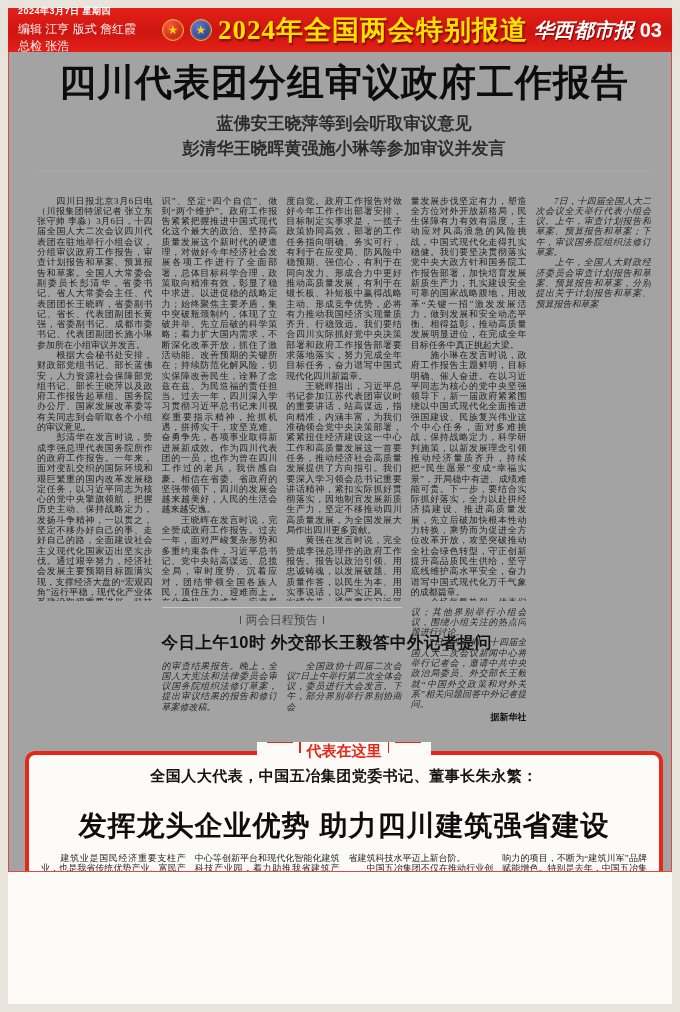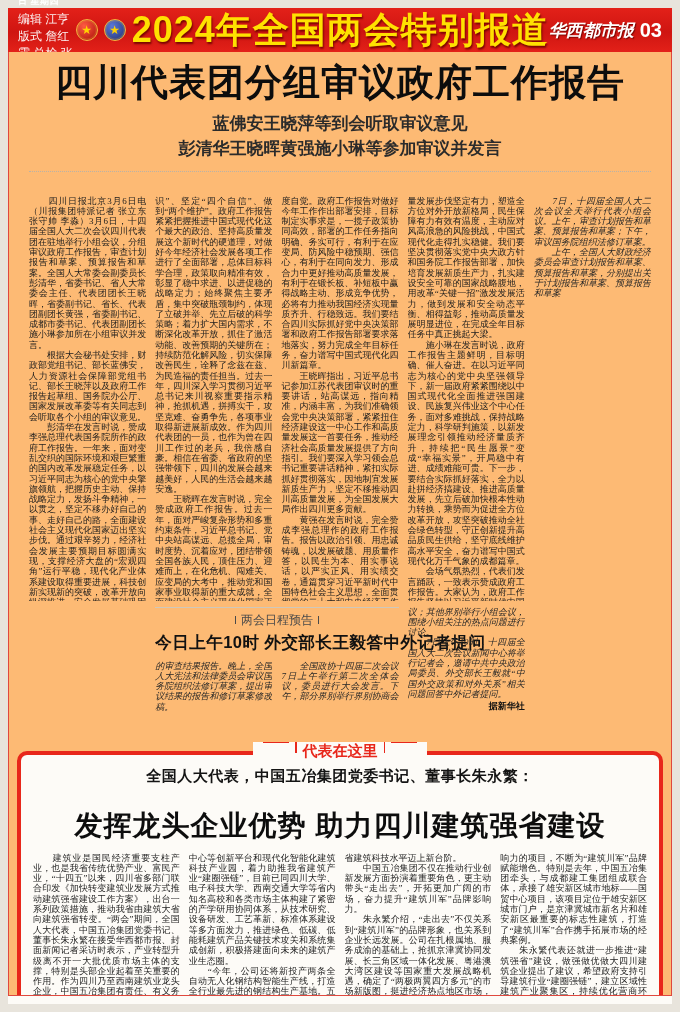--- a/index.html
+++ b/index.html
@@ -28,40 +28,41 @@
   .mast-center { flex:1; display:flex; align-items:center; justify-content:center; gap:6px; }
   .emblem {
     width:22px; height:22px; border-radius:50%;
     display:inline-flex; align-items:center; justify-content:center;
     font-size:12px; color:#ffd200; flex:0 0 auto;
     box-shadow:0 0 0 1.5px #f5c24033 inset;
   }
   .emblem.nat { background:radial-gradient(circle at 35% 30%,#ff5a43,#a90d05); border:1.5px solid #f2b63e; }
   .emblem.cpc { background:radial-gradient(circle at 35% 30%,#5a77d8,#20306e); border:1.5px solid #f2b63e; }
   .banner-title {
-    font-family:Liberation Sans, sans-serif;
-    font-size:36px; font-weight:900; color:#ffe100;
+    font-family:Liberation Serif, serif;
+    font-size:27px; font-weight:900; color:#ffe100;
     letter-spacing:1px; text-shadow:1px 2px 2px #7a0500;
     white-space:nowrap;
     text-align:center;
   }
   .mast-right { width:118px; text-align:right; display:flex; align-items:center; justify-content:flex-end; gap:6px; }
   .paper-name {
     font-family:"DejaVu Serif",serif; font-style:italic; font-weight:bold;
-    font-size:17px; white-space:nowrap; text-shadow:1px 1px 1px #7a0500;
+    font-size:20px; white-space:nowrap; text-shadow:1px 1px 1px #7a0500;
   }
   .page-no { font-family:"Liberation Sans",sans-serif; font-size:20px; font-weight:900; }
   
   .frame {
     position:relative;
-    height:944px;
+    height:820px;
     border:1px solid #e0483e;
     border-top:none;
-    background:#fdba74;
+    background:#a3a3a3;
     overflow:hidden;
+    padding-left:8px;
   }
   
   .headline {
     text-align:center; margin-top:10px;
     font-family:"Liberation Sans",sans-serif;
     font-size:37px; font-weight:900; color:#0d0d0d;
     letter-spacing:1px; line-height:1.15;
   }
   .subhead {
     text-align:center; font-family:"Liberation Sans",sans-serif;

